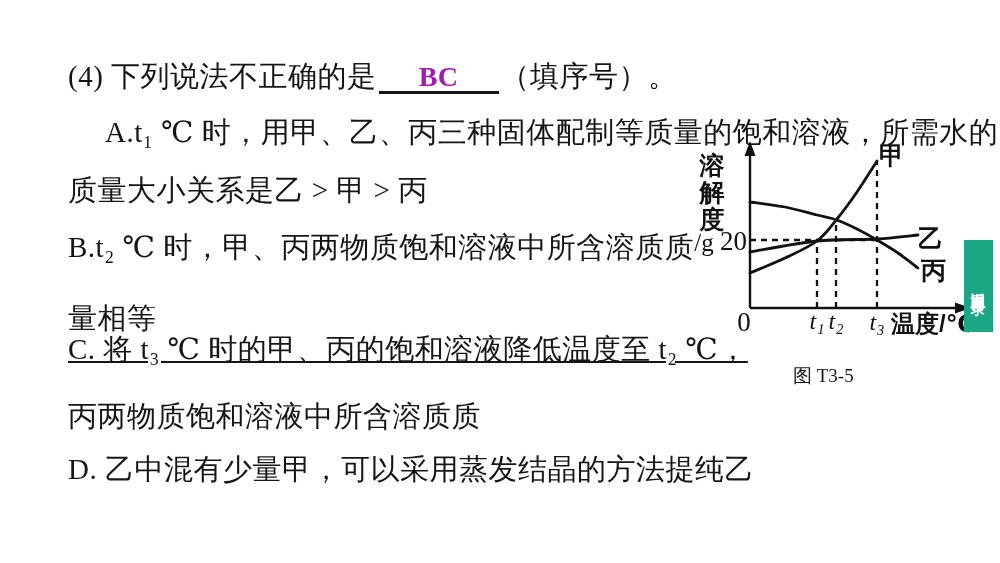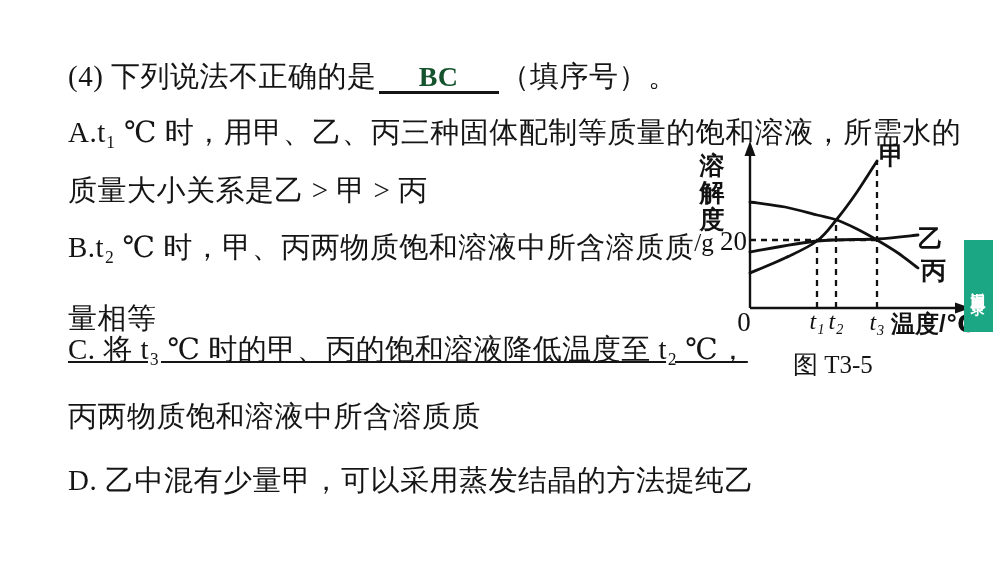--- a/index.html
+++ b/index.html
@@ -23,49 +23,49 @@
   .chart{position:absolute;left:680px;top:140px;width:300px;height:205px;}
   .chart svg{display:block;}
   .axis{stroke:#111;stroke-width:2.4;fill:none;}
   .arrow{fill:#111;stroke:none;}
   .series-path{stroke:#111;stroke-width:2.8;fill:none;stroke-linecap:round;}
   .guide-path{stroke:#111;stroke-width:2.3;fill:none;stroke-dasharray:6 5;}
   text.cn{font-family:"Liberation Sans","DejaVu Sans",sans-serif;font-weight:bold;fill:#111;}
   text.num{font-family:"Liberation Serif","DejaVu Serif",serif;fill:#111;}
   text.tick{font-family:"Liberation Serif","DejaVu Serif",serif;font-style:italic;fill:#111;}
   .caption{
-    position:absolute;left:793px;top:348px;font-size:25px;white-space:nowrap;
+    position:absolute;left:793px;top:363px;font-size:19px;white-space:nowrap;
     font-family:"Liberation Serif","DejaVu Serif",serif;
   }
   .return-btn{
     position:absolute;left:964px;top:240px;width:29px;height:92px;
     display:flex;align-items:center;justify-content:center;
     cursor:pointer;
   }
   .return-btn span{
     writing-mode:vertical-rl;text-orientation:upright;
     font-family:"Liberation Sans","DejaVu Sans",sans-serif;
     font-size:15px;font-weight:bold;color:#ffffff;letter-spacing:3px;
     line-height:29px;
   }
 </style>
 </head>
 <body>
 
 <div class="txtline" style="top:58px;">
-  <span>(4) 下列说法不正确的是</span><span class="blank" style="color: #14532d;">BC</span><span>（填序号）。</span>
+  <span>(4) 下列说法不正确的是</span><span class="blank" style="color: #a21caf;">BC</span><span>（填序号）。</span>
 </div>
 
-<div class="txtline" style="top:114px;">A.t₁ ℃ 时，用甲、乙、丙三种固体配制等质量的饱和溶液，所需水的</div>
+<div class="txtline" style="top:114px;margin-left:37px;">A.t₁ ℃ 时，用甲、乙、丙三种固体配制等质量的饱和溶液，所需水的</div>
 <div class="txtline" style="top:172px;">质量大小关系是乙 &gt; 甲 &gt; 丙</div>
 <div class="txtline" style="top:229px;text-align:center;">B.t₂ ℃ 时，甲、丙两物质饱和溶液中所含溶质质</div>
 <div class="txtline" style="top:300px;">量相等</div>
 <div class="txtline" style="top:331px;text-decoration:underline;">C. 将 t₃ ℃ 时的甲、丙的饱和溶液降低温度至 t₂ ℃，</div>
 <div class="txtline" style="top:398px;">丙两物质饱和溶液中所含溶质质</div>
-<div class="txtline" style="top:451px;margin-top:11px;">D. 乙中混有少量甲，可以采用蒸发结晶的方法提纯乙</div>
+<div class="txtline" style="top:451px;">D. 乙中混有少量甲，可以采用蒸发结晶的方法提纯乙</div>
 
 <div class="chart">
   <svg width="300" height="205" viewBox="0 0 300 205">
     <g>
       <line class="axis" x1="70" y1="13" x2="70" y2="168"></line>
       <line class="axis" x1="70" y1="168" x2="278" y2="168"></line>
       <polygon class="arrow" points="70,1 64.5,16 75.5,16"></polygon>
       <polygon class="arrow" points="291,168 275,162.5 275,173.5"></polygon>
     </g>
     <g>

